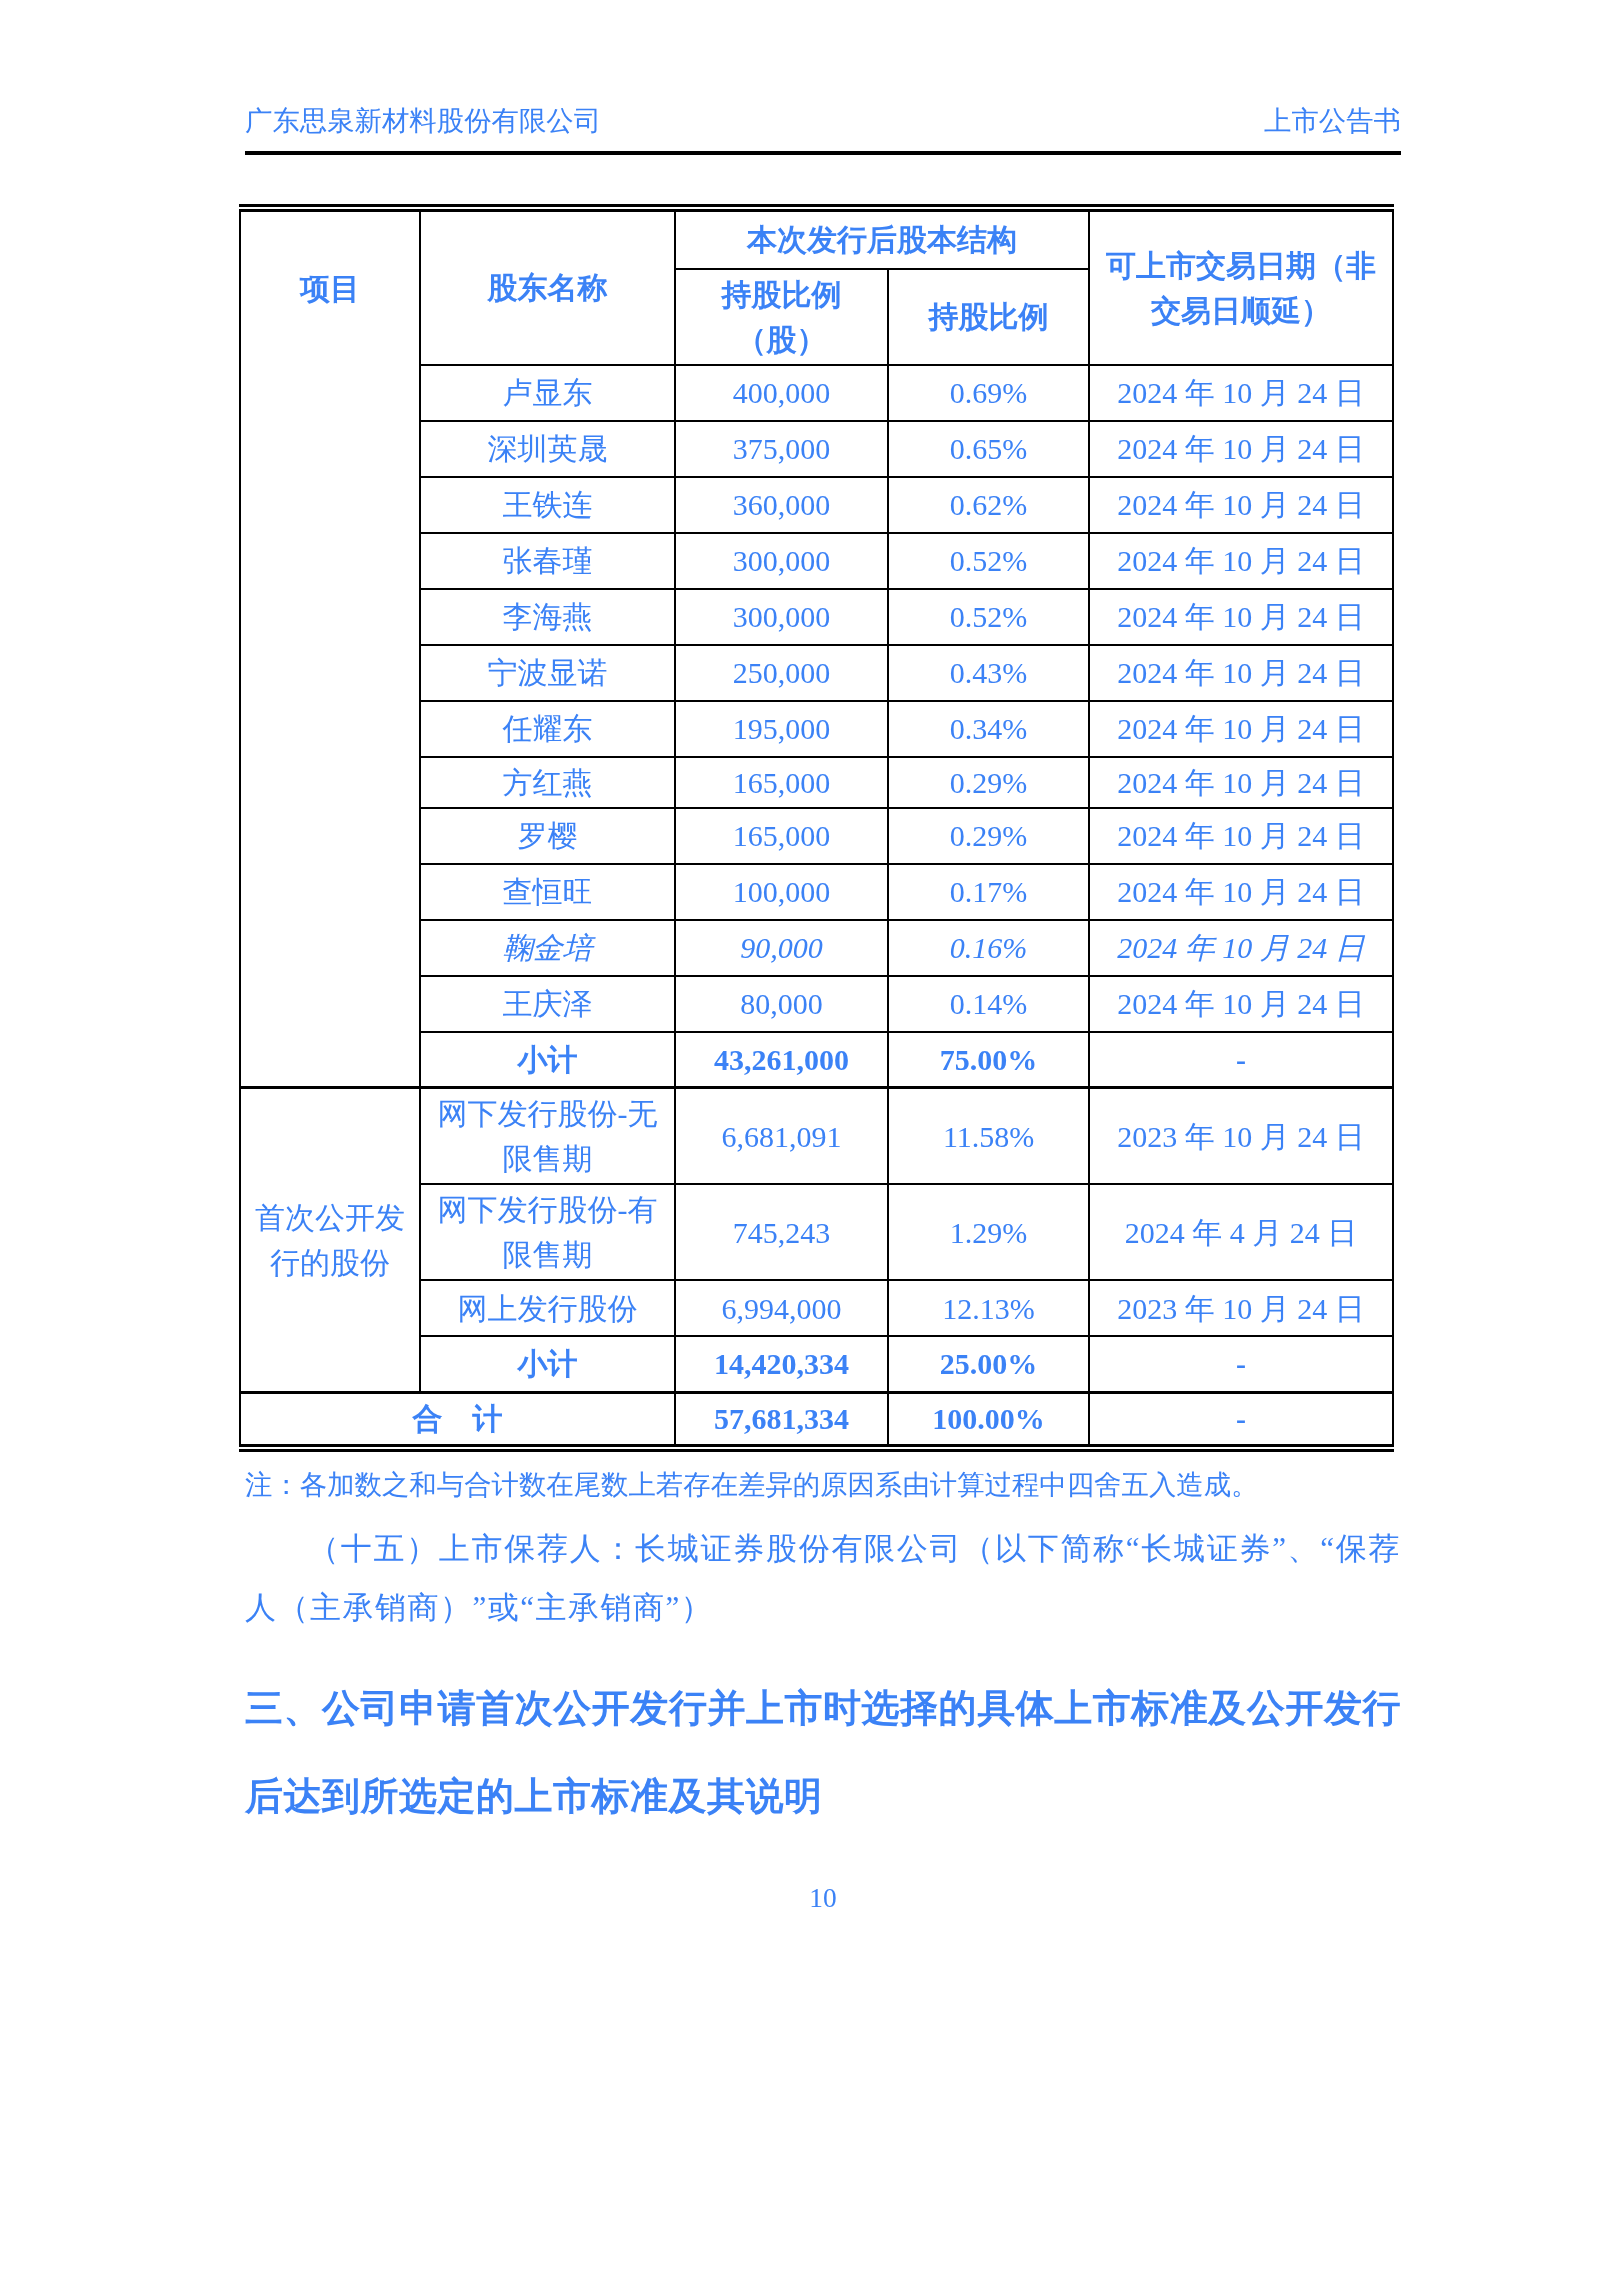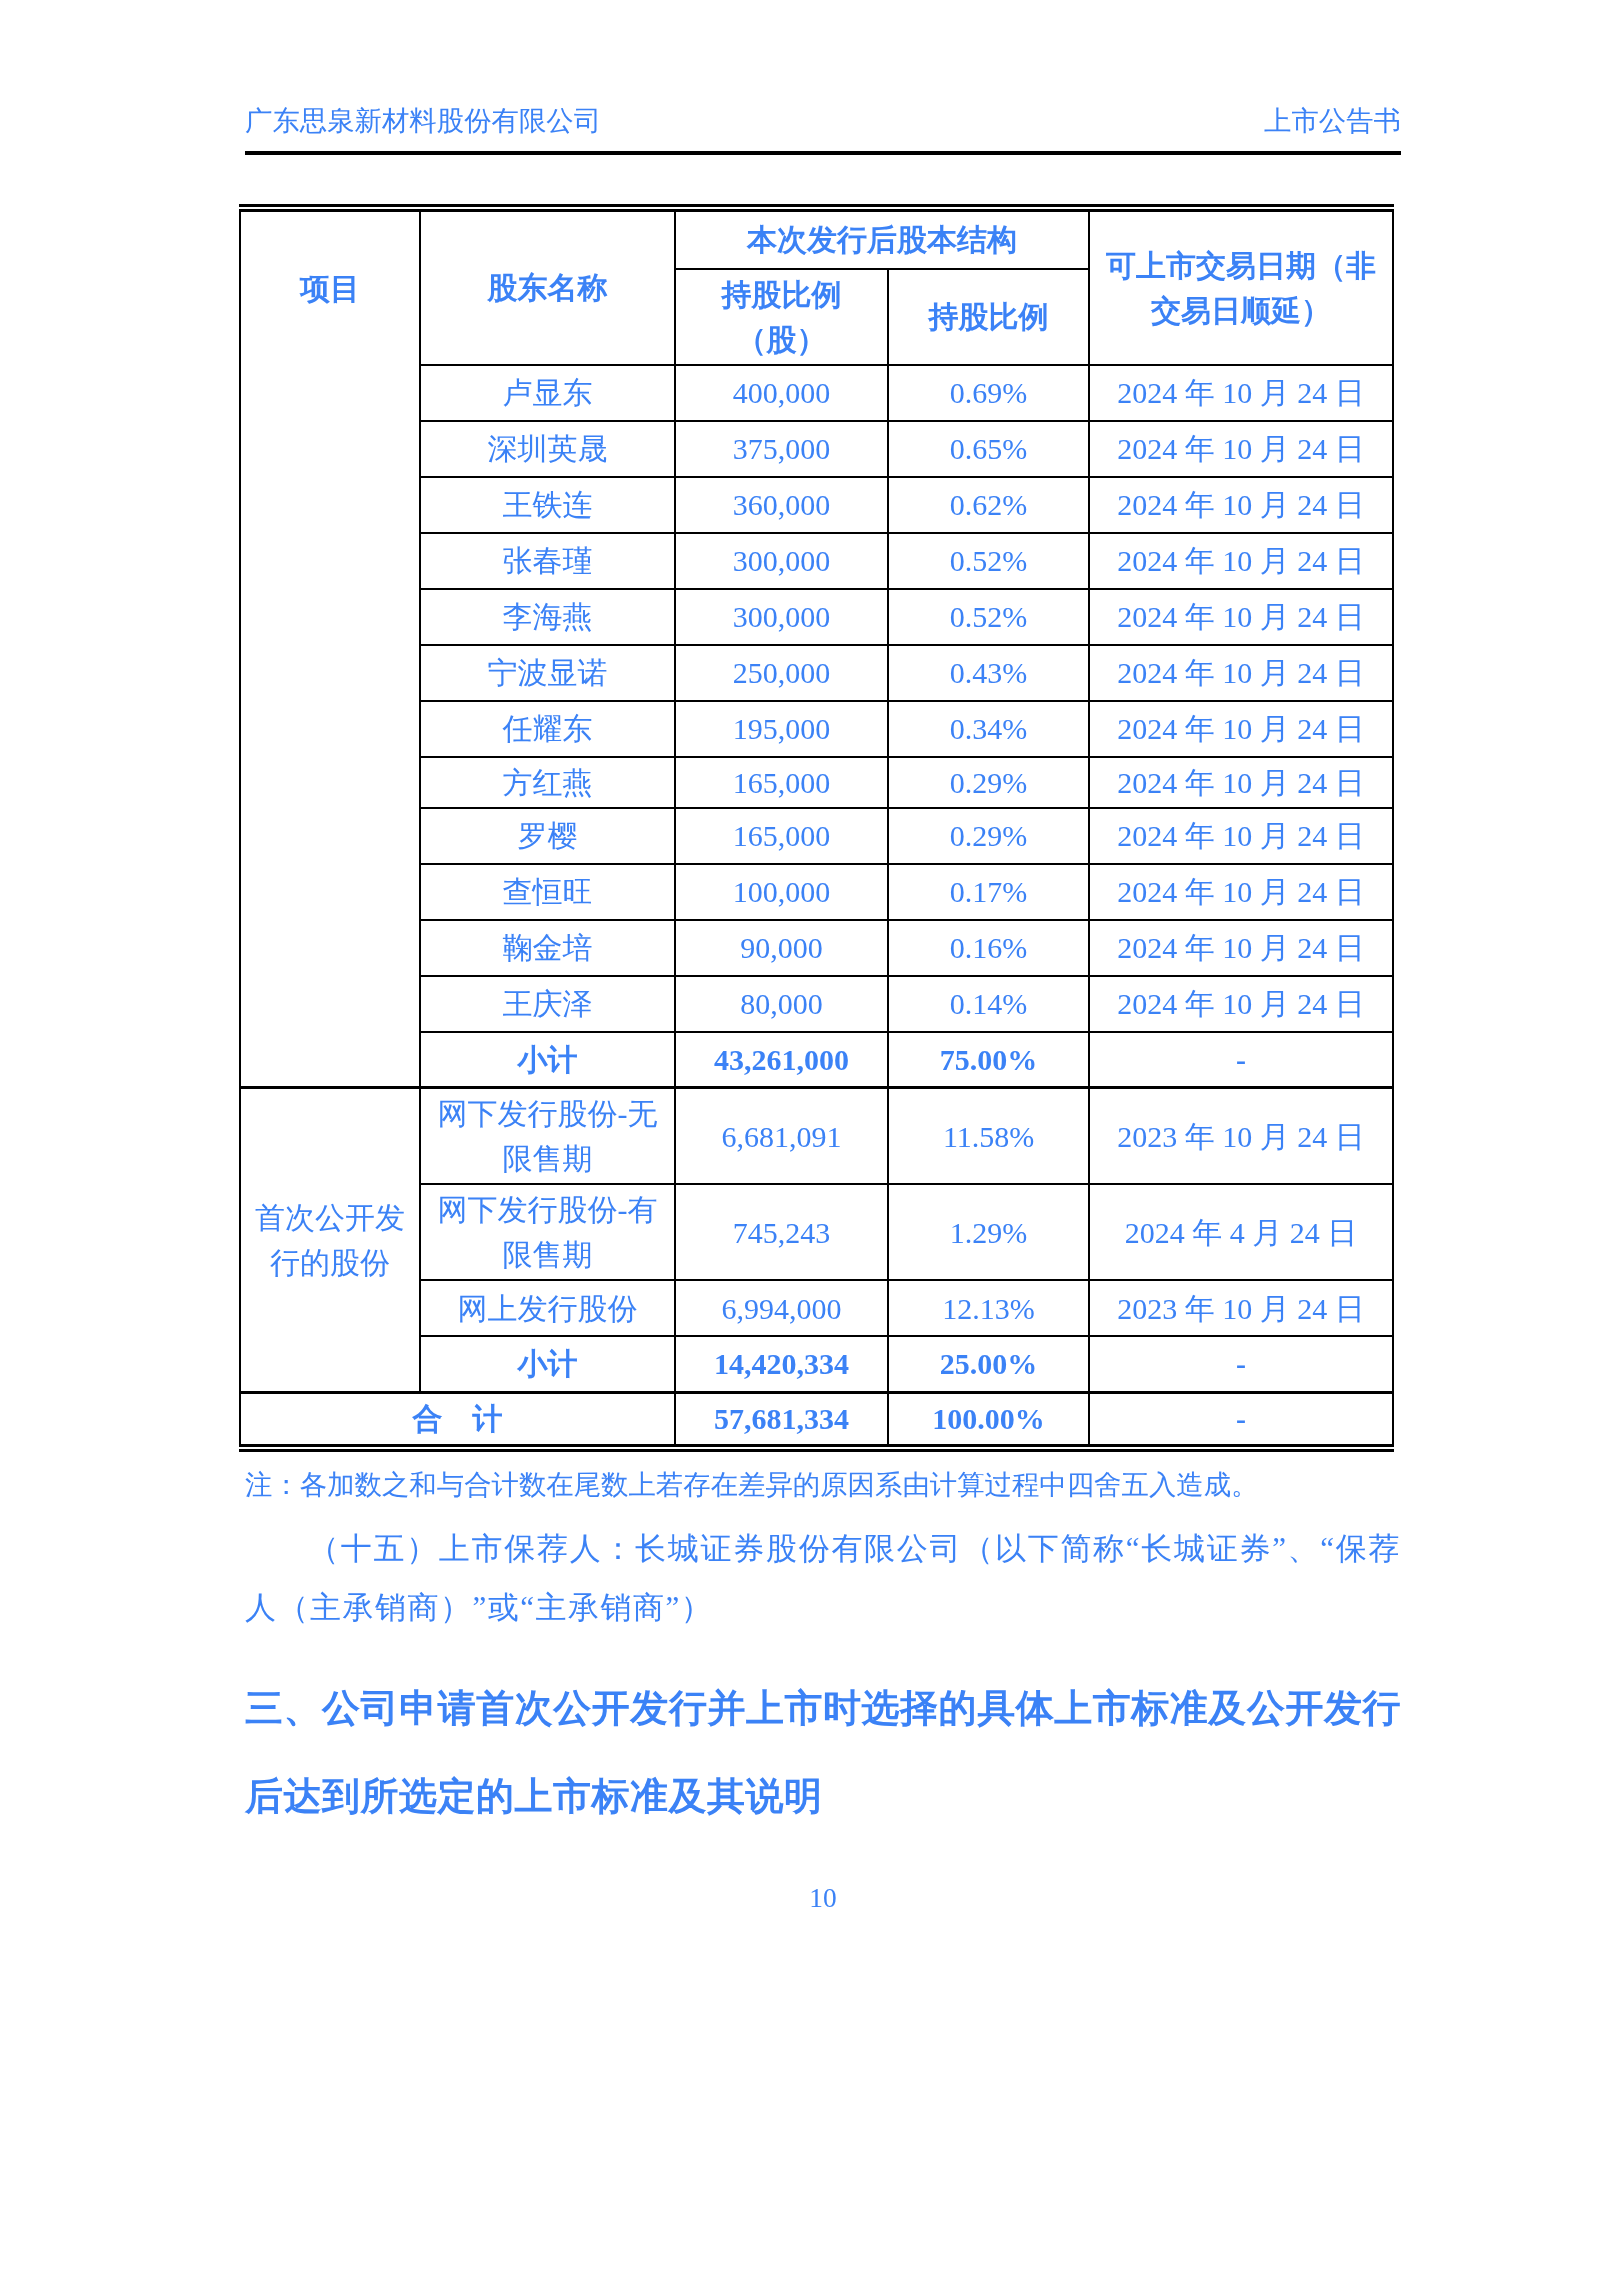--- a/index.html
+++ b/index.html
@@ -142,21 +142,21 @@
           <td class="c-qty-data">165,000</td>
           <td class="c-ratio-data">0.29%</td>
           <td class="c-date-data">2024 年 10 月 24 日</td>
         </tr>
         <tr style="height: 56px;">
           <td class="c-name-data">查恒旺</td>
           <td class="c-qty-data">100,000</td>
           <td class="c-ratio-data">0.17%</td>
           <td class="c-date-data">2024 年 10 月 24 日</td>
         </tr>
-        <tr style="height: 56px;">
+        <tr style="height: 56px; font-style: italic;">
           <td class="c-name-data">鞠金培</td>
           <td class="c-qty-data">90,000</td>
           <td class="c-ratio-data">0.16%</td>
           <td class="c-date-data">2024 年 10 月 24 日</td>
         </tr>
         <tr style="height: 56px;">
           <td class="c-name-data">王庆泽</td>
           <td class="c-qty-data">80,000</td>
           <td class="c-ratio-data">0.14%</td>
           <td class="c-date-data">2024 年 10 月 24 日</td>

